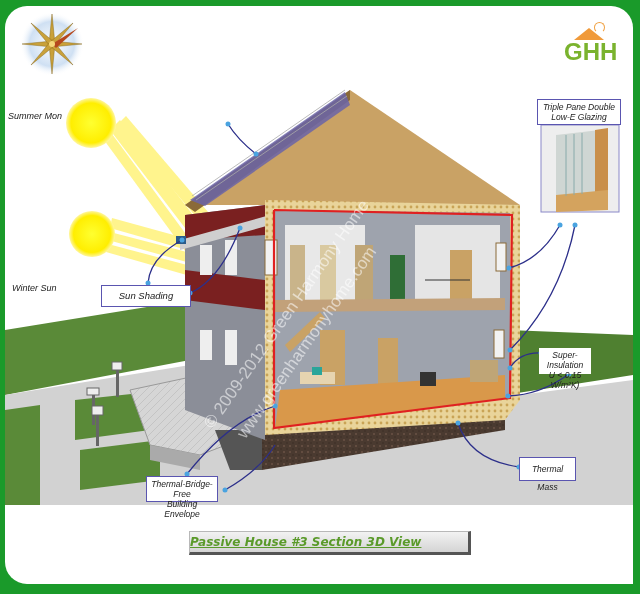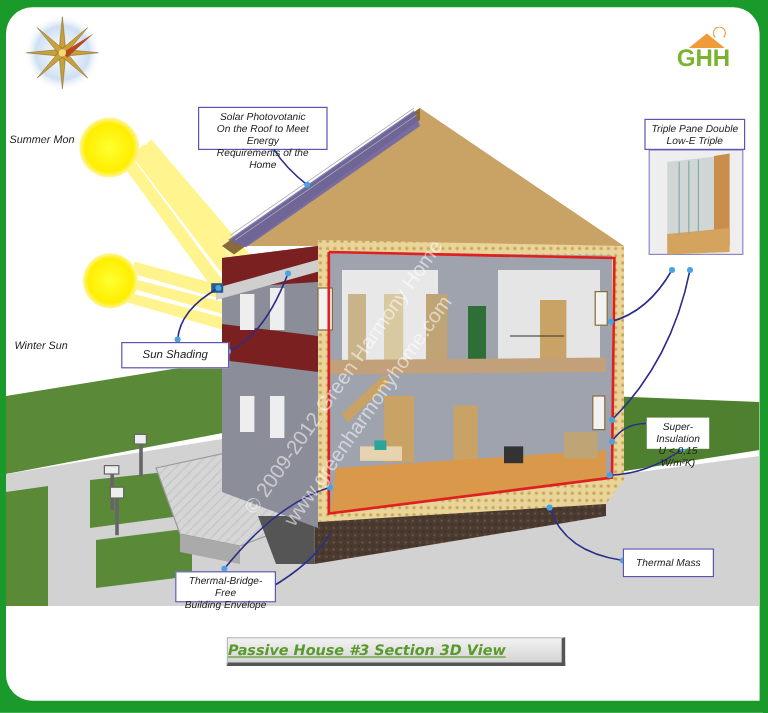--- a/index.html
+++ b/index.html
@@ -185,43 +185,38 @@
     <circle cx="458" cy="423" r="2.5"></circle>
   </g>
 </svg>
 
 <div class="watermark" style="left:195px;top:415px;transform:rotate(-55deg);">© 2009-2012 Green Harmony Home</div>
 <div class="watermark" style="left:228px;top:425px;transform:rotate(-55deg);">www.greenharmonyhome.com</div>
 
 <div style="position:absolute;left:555px;top:14px;width:52px;height:52px;">
   <div style="position:absolute;left:34px;top:2px;width:9px;height:9px;border:1.5px solid #f0a040;border-radius:50%;border-bottom-color:transparent;"></div>
   <div style="position:absolute;left:14px;top:8px;width:0;height:0;border-left:15px solid transparent;border-right:15px solid transparent;border-bottom:12px solid #f09a3a;"></div>
-  <span class="logo-text" style="left:4px;top:18px;font-size:20px;">GHH</span>
+  <span class="logo-text" style="left:4px;top:18px;font-size:24px;">GHH</span>
 </div>
 
 <div class="sun-label" style="left:3px;top:105px;">Summer Mon</div>
 <div class="sun-label" style="left:7px;top:229px;margin-top:48px;">Winter Sun</div>
 
-<div class="label" style="left:160px;top:83px;width:108px;height:36px;">
-  <div>Solar Photovotanic</div>
-  <div>On the Roof to Meet Energy</div>
-  <div>Requirements of the Home</div>
-</div>
 <div class="label" style="left:532px;top:93px;width:84px;height:26px;">
   <div>Triple Pane Double</div>
-  <div>Low-E Triple</div>
+  <div>Low-E Glazing</div>
 </div>
 <div class="label" style="left:96px;top:279px;width:90px;height:22px;font-size:9.5px;line-height:16px;text-align:center;">Sun Shading</div>
 <div class="label" style="left:534px;top:342px;width:52px;height:26px;border:none;">
   <div>Super-Insulation</div>
   <div>U &lt; 0,15 W/m²K)</div>
 </div>
-<div class="label" style="left:141px;top:470px;width:84px;height:26px;">
+<div class="label" style="left:141px;top:470px;width:72px;height:26px;">
   <div>Thermal-Bridge-Free</div>
   <div>Building Envelope</div>
 </div>
-<div class="label" style="left:514px;top:451px;width:76px;height:24px;line-height:18px;">Thermal Mass</div>
+<div class="label" style="left:514px;top:451px;width:57px;height:24px;line-height:18px;">Thermal Mass</div>
 
 </div>
 
 <div class="caption-btn">
   <span>Passive House #3 Section 3D View</span>
 </div>
 
 </body></html>

